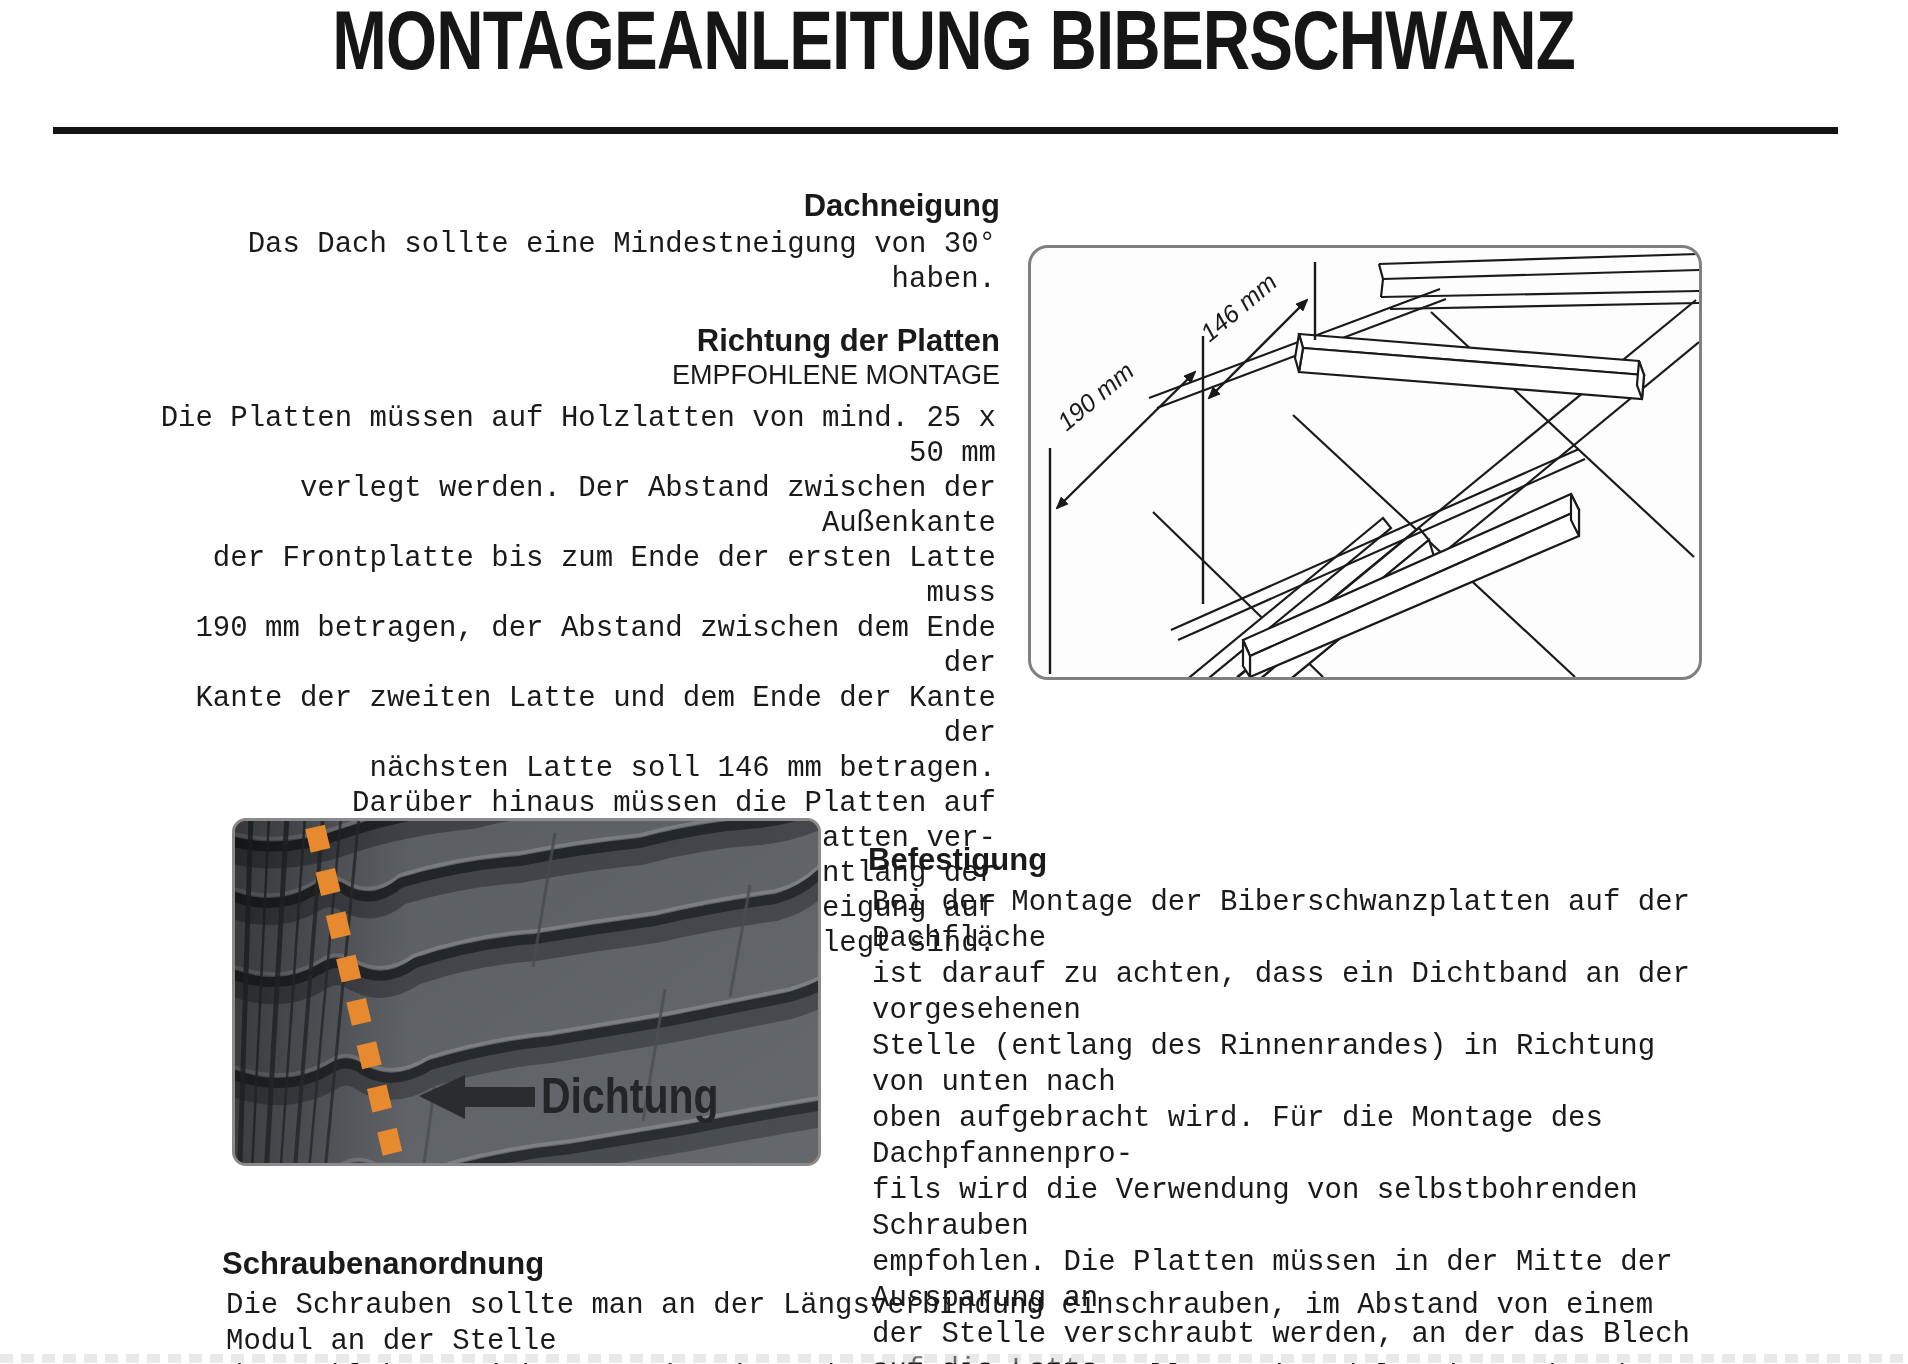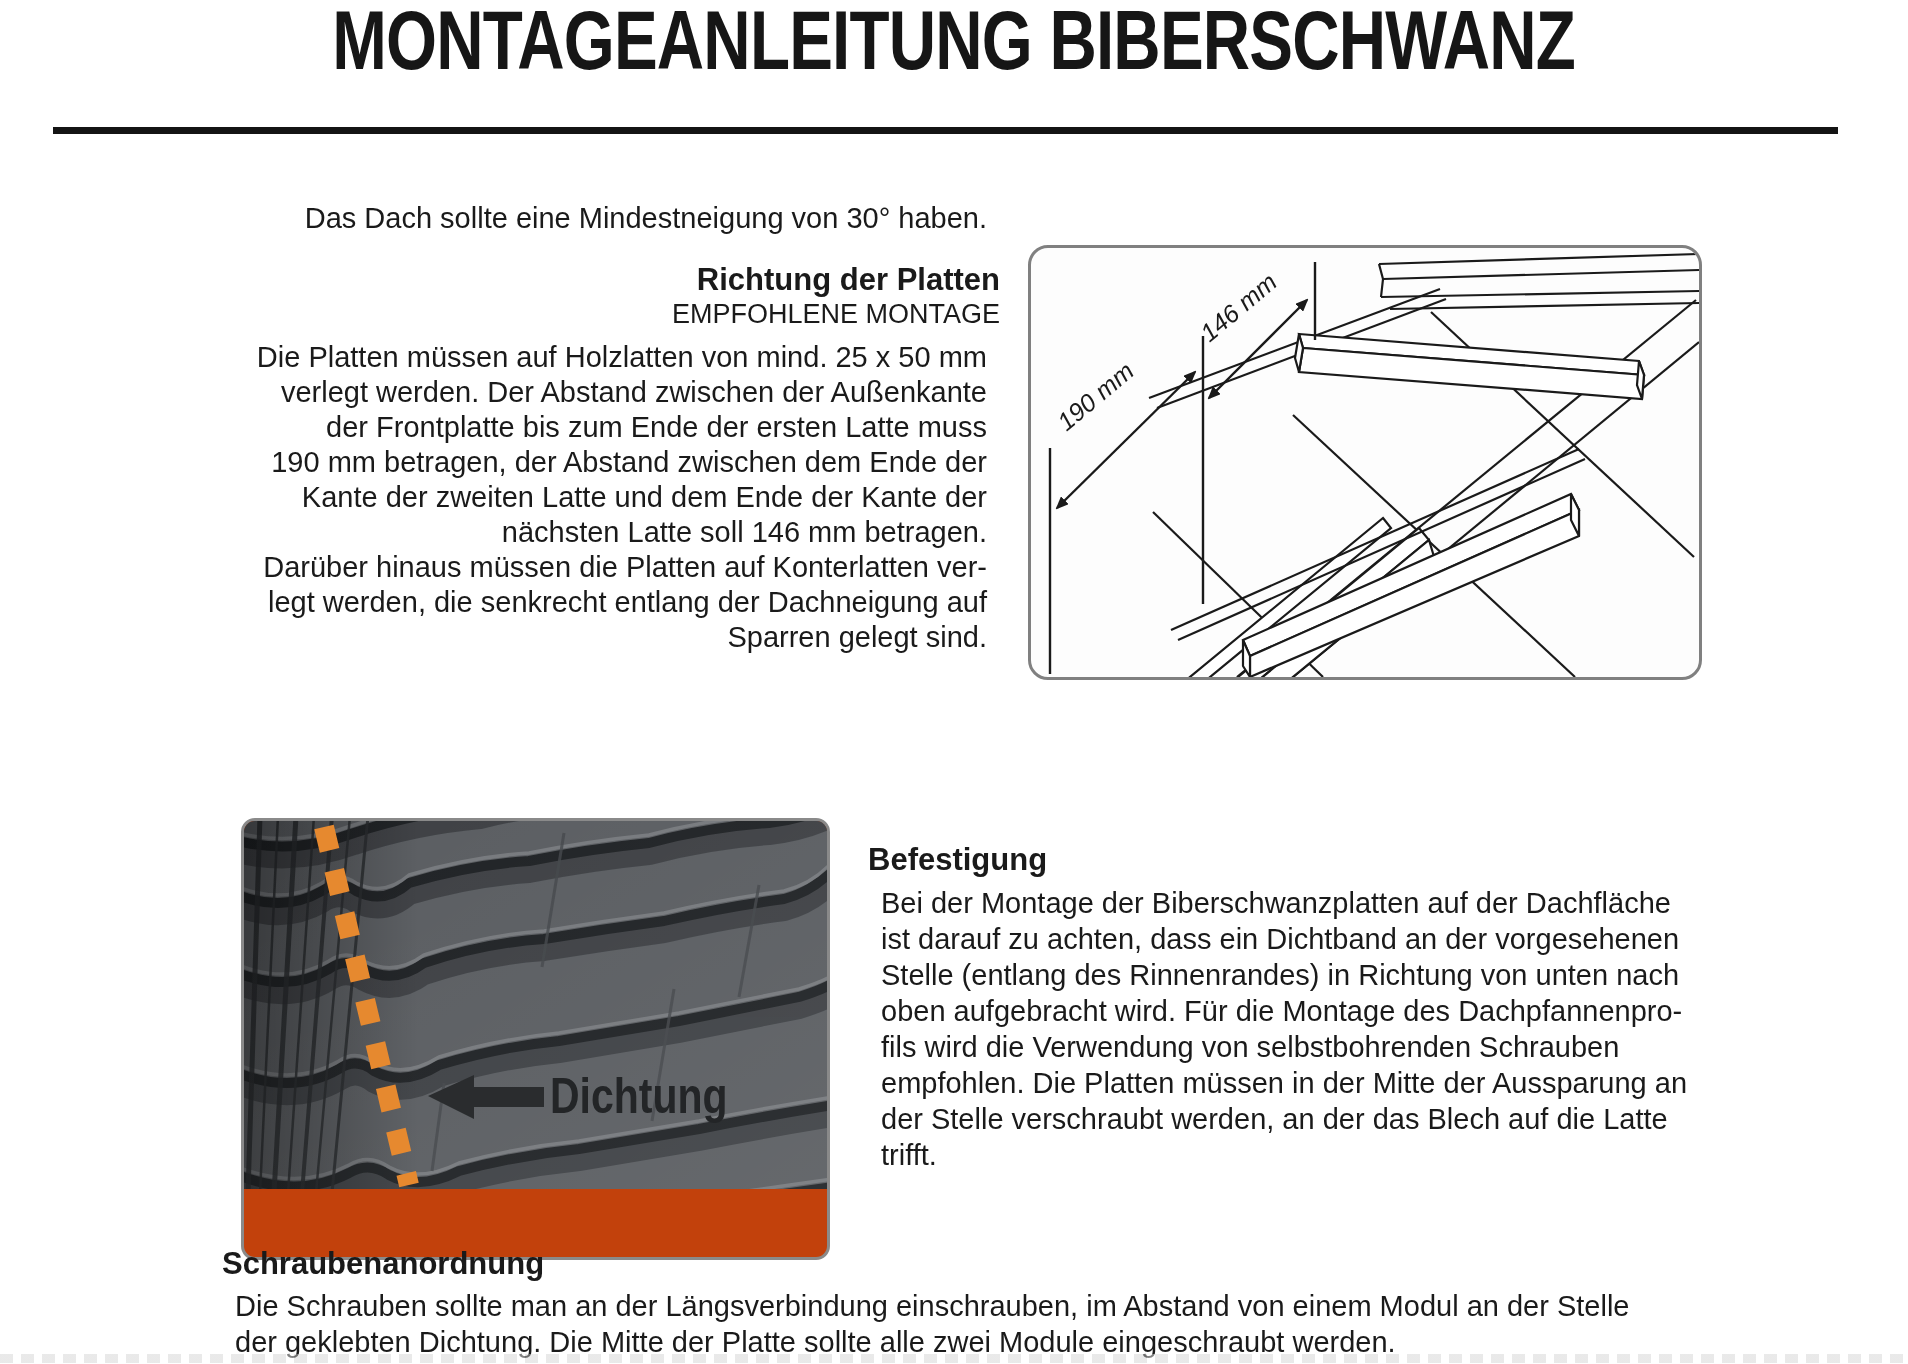--- a/index.html
+++ b/index.html
@@ -3,29 +3,29 @@
 <meta charset="utf-8">
 <style>
   html,body{margin:0;padding:0;background:#ffffff;}
   .page{position:relative;width:1908px;height:1364px;background:#ffffff;overflow:hidden;
         font-family:"Liberation Sans",sans-serif;color:#1a1a1a;}
   .title-wrap{position:absolute;top:-4px;left:0;width:100%;text-align:center;}
   .title{display:inline-block;font-size:84px;font-weight:bold;line-height:88px;white-space:nowrap;
          transform:scaleX(0.78);transform-origin:center;letter-spacing:-1px;color:#161616;}
   .rule{position:absolute;top:127px;left:53px;width:1785px;height:7px;background:#141414;}
   h2{margin:0;font-size:31px;line-height:35px;font-weight:bold;}
-  .body-text{margin:13px;font-size:29px;line-height:35px;white-space:pre-line;}
+  .body-text{margin:4px;font-size:29px;line-height:35px;white-space:pre-line;font-family:Liberation Mono, monospace;}
   .col-left{position:absolute;left:150px;top:188px;width:850px;text-align:right;}
   .col-left .gap-head{margin-top:26px;}
   .col-left .subhead{margin:0;font-size:27px;line-height:34px;}
   .col-left .para{margin-top:9px;}
   .notice{position:absolute;left:265px;top:755px;font-size:38px;line-height:40px;font-weight:bold;white-space:nowrap;color:#161616;}
   .diagram-box{position:absolute;left:1028px;top:245px;width:674px;height:435px;
                border:3px solid #808080;border-radius:20px;background:#fdfdfd;box-sizing:border-box;overflow:hidden;}
-  .photo-box{position:absolute;left:241px;top:818px;width:589px;height:442px;
+  .photo-box{position:absolute;left:232px;top:818px;width:589px;height:348px;
              border:3px solid #8a8a8a;border-radius:14px;box-sizing:border-box;overflow:hidden;background:#c2410c;}
   .befestigung{position:absolute;left:868px;top:842px;width:850px;text-align:left;}
   .befestigung .body-text{margin-top:8px;line-height:36px;}
   .schrauben{position:absolute;left:222px;top:1246px;width:1520px;}
   .schrauben .body-text{margin-top:7px;line-height:36px;}
   .edge-artifact{position:absolute;left:0;top:1354px;width:1908px;height:9px;opacity:.45;
     background:repeating-linear-gradient(90deg,#cfcfcf 0 13px,#ffffff 13px 21px);}
   svg{display:block;}
   .dline{stroke:#1a1a1a;stroke-width:2.2;fill:none;}
   .dquad{stroke:#1a1a1a;stroke-width:2.2;fill:#ffffff;}
@@ -36,20 +36,21 @@
 <body>
 
 <div class="page">
 
   <div class="title-wrap">
     <div class="title">MONTAGEANLEITUNG BIBERSCHWANZ</div>
   </div>
   <div class="rule"></div>
 
   <div class="col-left">
+    <h2>Dachneigung</h2>
     <p class="body-text">Das Dach sollte eine Mindestneigung von 30° haben.</p>
     <h2 class="gap-head">Richtung der Platten</h2>
     <p class="subhead">EMPFOHLENE MONTAGE</p>
     <p class="body-text para">Die Platten müssen auf Holzlatten von mind. 25 x 50 mm
 verlegt werden. Der Abstand zwischen der Außenkante
 der Frontplatte bis zum Ende der ersten Latte muss
 190 mm betragen, der Abstand zwischen dem Ende der
 Kante der zweiten Latte und dem Ende der Kante der
 nächsten Latte soll 146 mm betragen.
 Darüber hinaus müssen die Platten auf Konterlatten ver-

